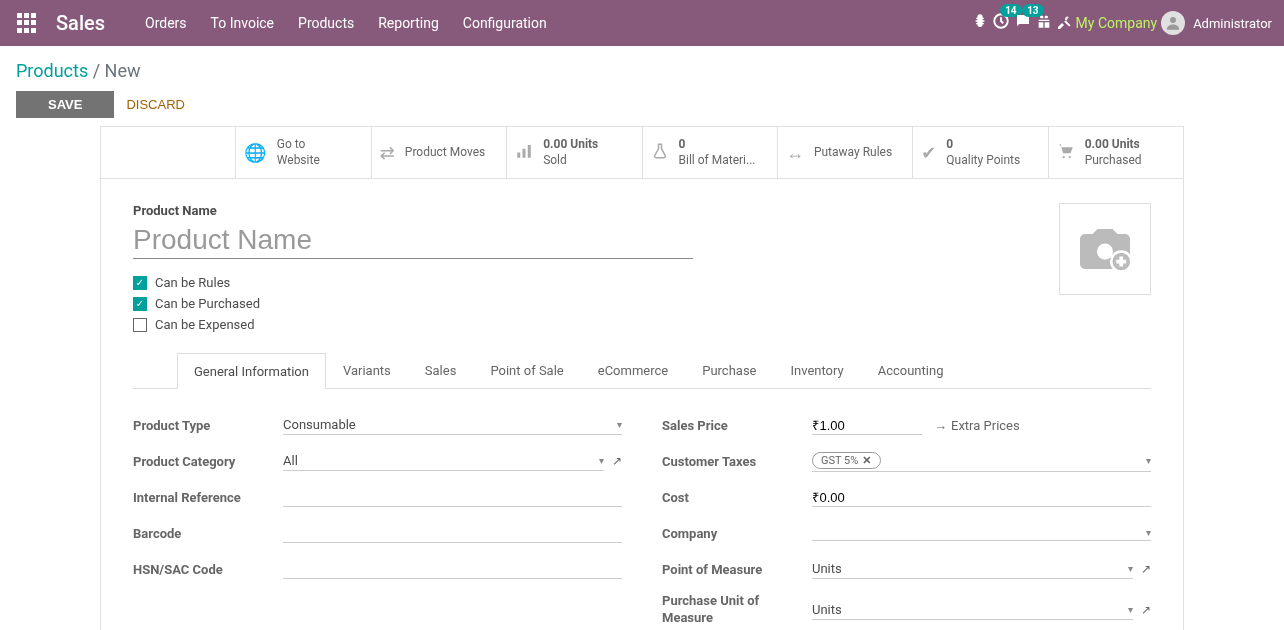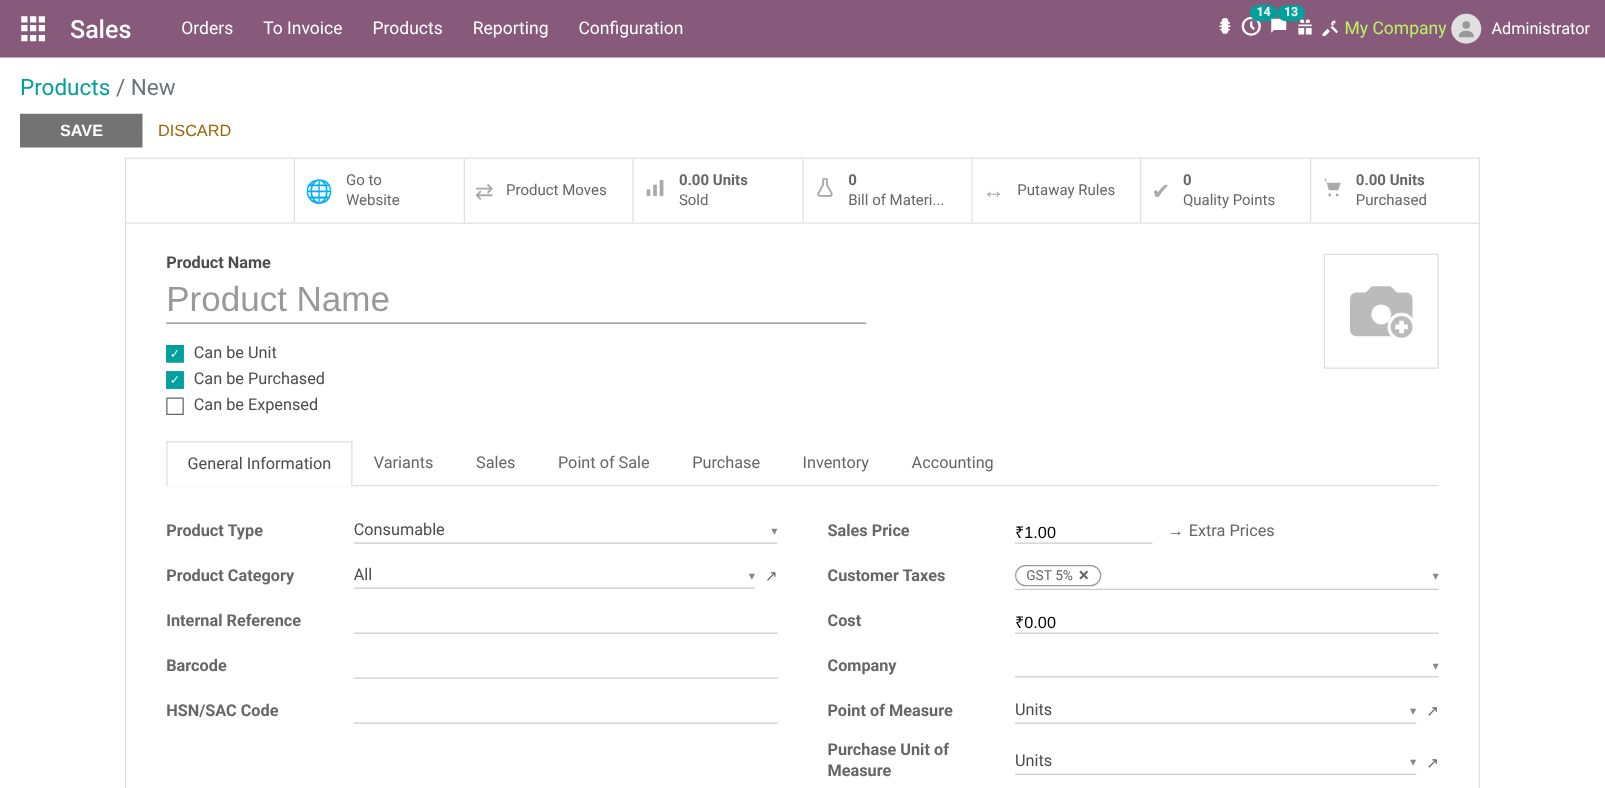--- a/index.html
+++ b/index.html
@@ -46,21 +46,21 @@
 .img-box { position: absolute; right: 32px; top: 24px; width: 92px; height: 92px; border: 1px solid #ddd; display: flex; align-items: center; justify-content: center; color: #bbb; cursor: pointer; }
 
 .checks { margin-top: 12px; }
 .check-row { display: flex; align-items: center; gap: 8px; margin: 6px 0; }
 .chk { width: 14px; height: 14px; border: 1px solid #00A09D; display: inline-flex; align-items: center; justify-content: center; cursor: pointer; }
 .chk.checked { background: #00A09D; color: #fff; font-size: 10px; }
 .chk.unchecked { border-color: #666; }
 
 .tabs { display: flex; border-bottom: 1px solid #ddd; margin-top: 20px; }
 .tab { padding: 10px 16px; border: 1px solid transparent; border-bottom: none; cursor: pointer; color: #666; font-size: 13px; }
-.tab.active { border-color: #ddd; background: #fff; position: relative; top: 1px; color: #4c4c4c; }
+.tab.active { border-color: #ddd; background: #fff; position: relative; top: 1px; color: #4c4c4c; margin-left: 44px; }
 
 .tab-content { padding: 24px 0; display: flex; gap: 40px; }
 .col { flex: 1; }
 .field-row { display: flex; align-items: center; margin-bottom: 12px; min-height: 24px; }
 .field-label { width: 150px; font-size: 13px; font-weight: bold; color: #666; flex-shrink: 0; }
 .field-input { flex: 1; border: none; border-bottom: 1px solid #ccc; padding: 2px 0; font-size: 13px; background: transparent; min-width: 0; }
 .field-select { flex: 1; border: none; border-bottom: 1px solid #ccc; padding: 2px 0; font-size: 13px; background: transparent; display: flex; justify-content: space-between; align-items: center; cursor: pointer; min-width: 0; }
 .caret { color: #888; font-size: 10px; margin-left: 4px; }
 .ext-link { margin-left: 8px; color: #666; cursor: pointer; font-size: 12px; }
 .tag { display: inline-flex; align-items: flex-start; gap: 4px; border: 1px solid #999; border-radius: 10px; padding: 1px 8px; font-size: 11px; color: #666; }
@@ -220,37 +220,38 @@
             <path d="M4 6h3l2-2h6l2 2h3a2 2 0 012 2v10a2 2 0 01-2 2H4a2 2 0 01-2-2V8a2 2 0 012-2z"></path>
             <circle cx="12" cy="13" r="3.2" fill="#fff"></circle>
             <circle cx="18.5" cy="17" r="4" fill="#bbb" stroke="#fff" stroke-width="1"></circle>
             <path d="M18.5 15v4M16.5 17h4" stroke="#fff" stroke-width="1.5"></path>
           </svg>
       </div>
 
       <div class="checks">
         <div class="check-row">
           <span class="chk checked">✓</span>
-          <span>Can be Unit</span>
+          <span>Can be Rules</span>
         </div>
         <div class="check-row">
           <span class="chk checked">✓</span>
           <span>Can be Purchased</span>
         </div>
         <div class="check-row">
           <span class="chk unchecked"></span>
           <span>Can be Expensed</span>
         </div>
       </div>
 
       <div class="tabs">
         <div class="tab active">General Information</div>
         <div class="tab">Variants</div>
         <div class="tab">Sales</div>
         <div class="tab">Point of Sale</div>
+        <div class="tab">eCommerce</div>
         <div class="tab">Purchase</div>
         <div class="tab">Inventory</div>
         <div class="tab">Accounting</div>
       </div>
 
       <div class="tab-content">
         <div class="col">
           <div class="field-row">
             <div class="field-label">Product Type</div>
             <div class="field-select">

